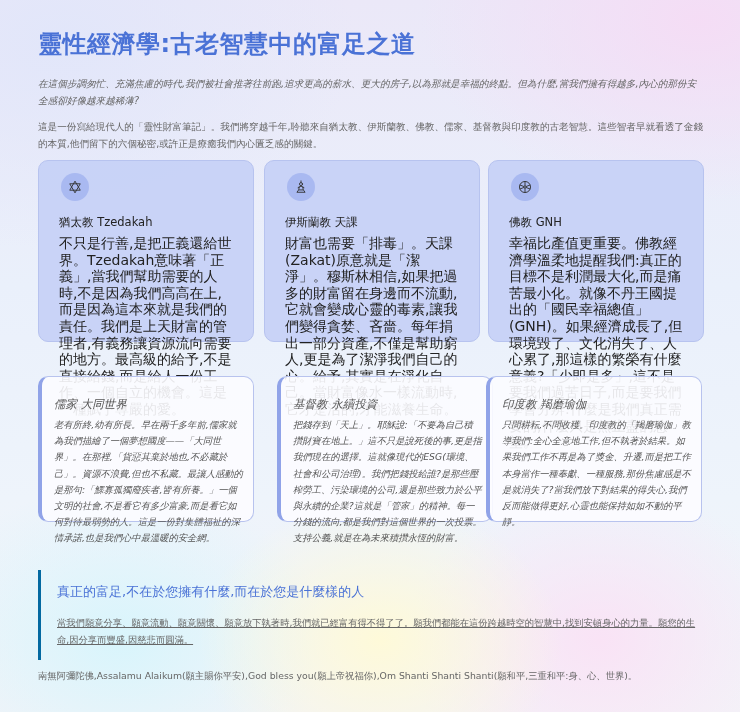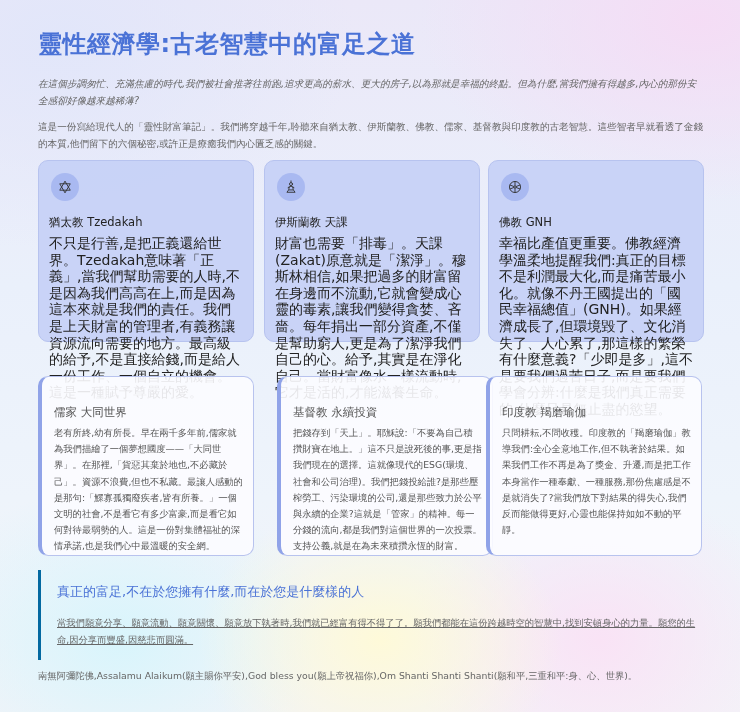--- a/index.html
+++ b/index.html
@@ -29,40 +29,41 @@
     .intro.p1 { top: 75px; font-style: italic; }
     .intro.p2 { top: 118px; }
 
     .card {
       position: absolute; width: 216px; border-radius: 10px;
     }
     .card.top {
       top: 160px; height: 182px;
       background: rgba(198, 208, 246, 0.92);
       border: 1px solid #b7c3ef;
-      padding: 10px 10px;
+      padding: 10px 20px;
     }
     .card .icon-circle {
       width: 28px; height: 28px; border-radius: 50%;
       background: #a9b9f1; display: flex; align-items: center; justify-content: center;
       margin-left: 2px; margin-top: 2px;
     }
     .card .icon-circle svg { width: 14px; height: 14px; }
     .card.top h3 {
       font-size: 11.5px; color: #222; font-weight: normal; margin-top: 14px; margin-bottom: 5px;
     }
     .card.top p {
       font-size: 14px; line-height: 16.6px; color: #222;
     }
     .card.bottom {
-      top: 376px; height: 180px;
+      top: 376px; height: 146px;
       background: rgba(252, 252, 255, 0.9);
       border: 1.5px solid #b8c3ee;
       border-left: 4px solid #90a3e8;
-      padding: 25px 10px 8px 12px;
+      padding: 17px 10px 8px 12px;
+      font-style: italic;
     }
     .card.bottom h3 {
       font-size: 11.5px; color: #555; font-weight: normal; margin-bottom: 5px; margin-top: 3px;
     }
     .card.bottom p {
       font-size: 9.3px; line-height: 16.2px; color: #555;
     }
     .c1 { left: 0; }
     .c2 { left: 226px; }
     .c3 { left: 450px; }

